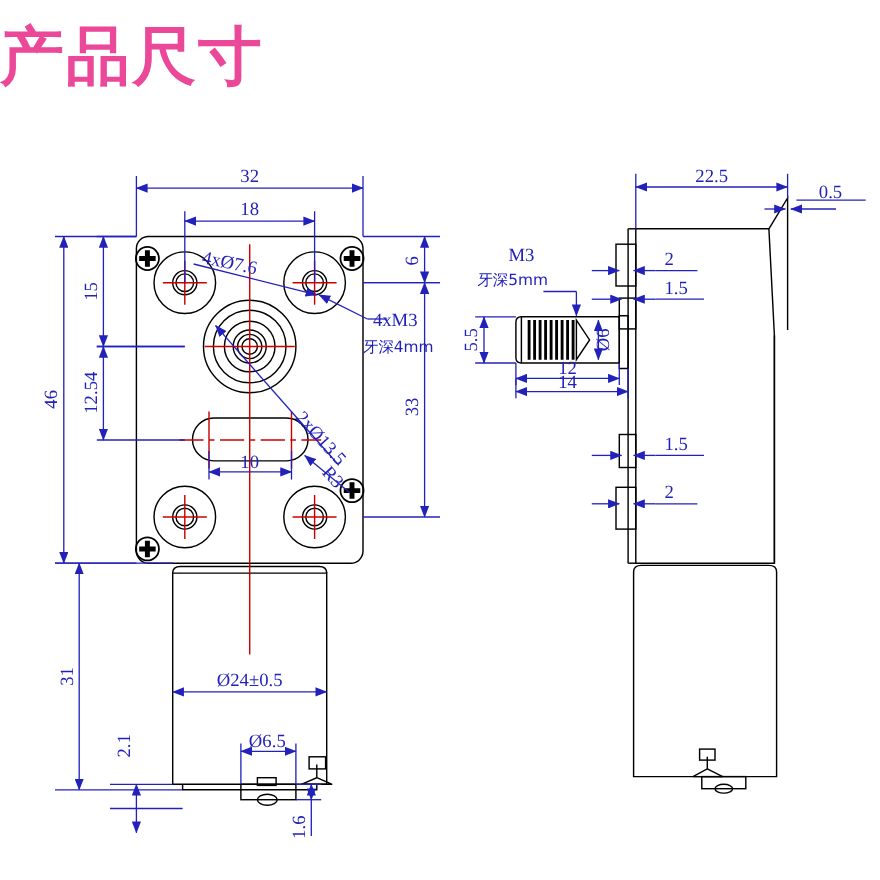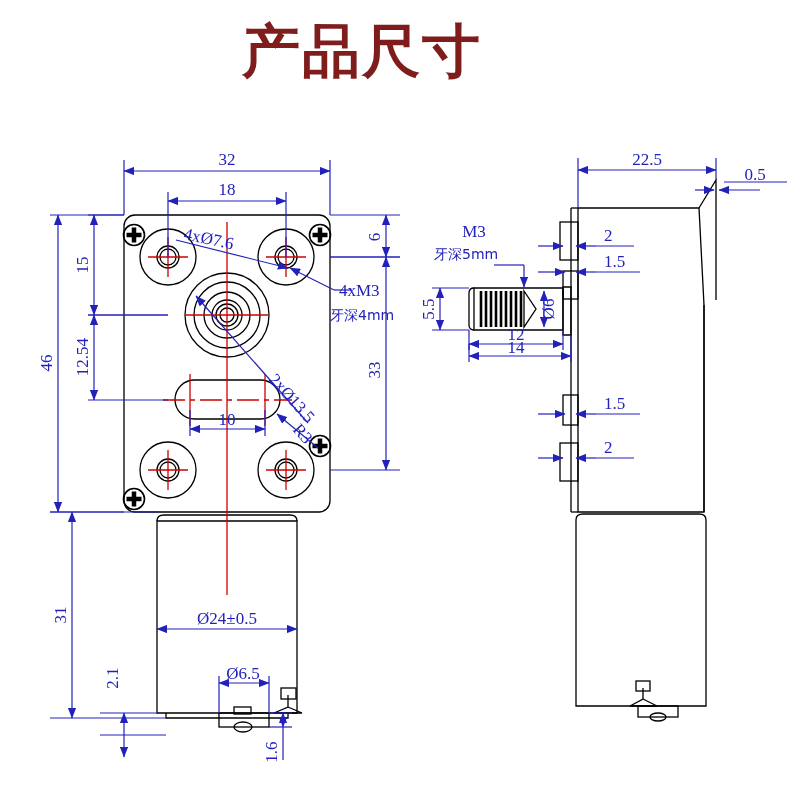--- a/index.html
+++ b/index.html
@@ -18,26 +18,25 @@
     position: relative;
     width: 800px;
     height: 800px;
     background: #ffffff;
   }
   #title {
     position: absolute;
     left: 0;
     top: 22px;
     width: 724px;
-    text-align: center;
     font-family: "DejaVu Sans", sans-serif;
     font-weight: bold;
     font-size: 58px;
     letter-spacing: 2px;
-    color: #7f1d1d;
+    color: #ec4899;
     line-height: 1;
   }
   #drawing {
     position: absolute;
     left: 0;
     top: 0;
     width: 800px;
     height: 800px;
   }
   svg text {

